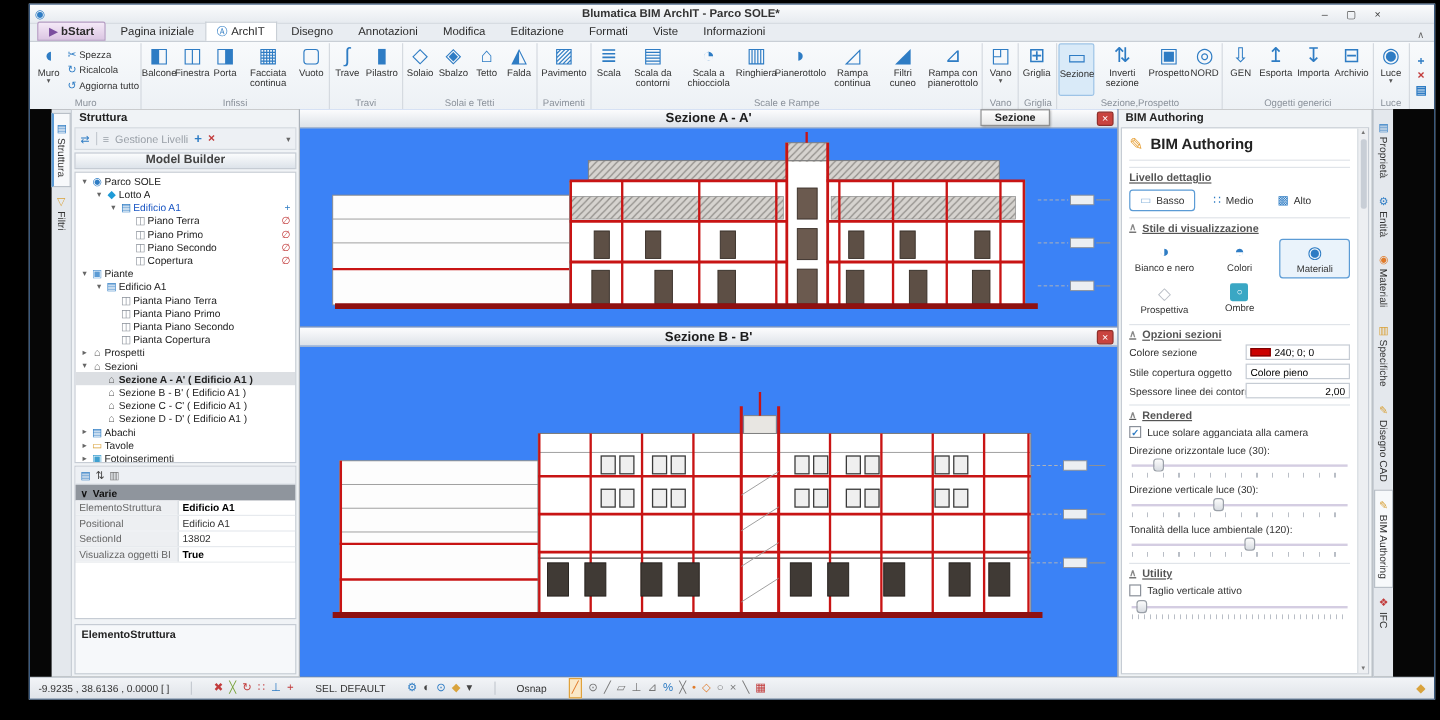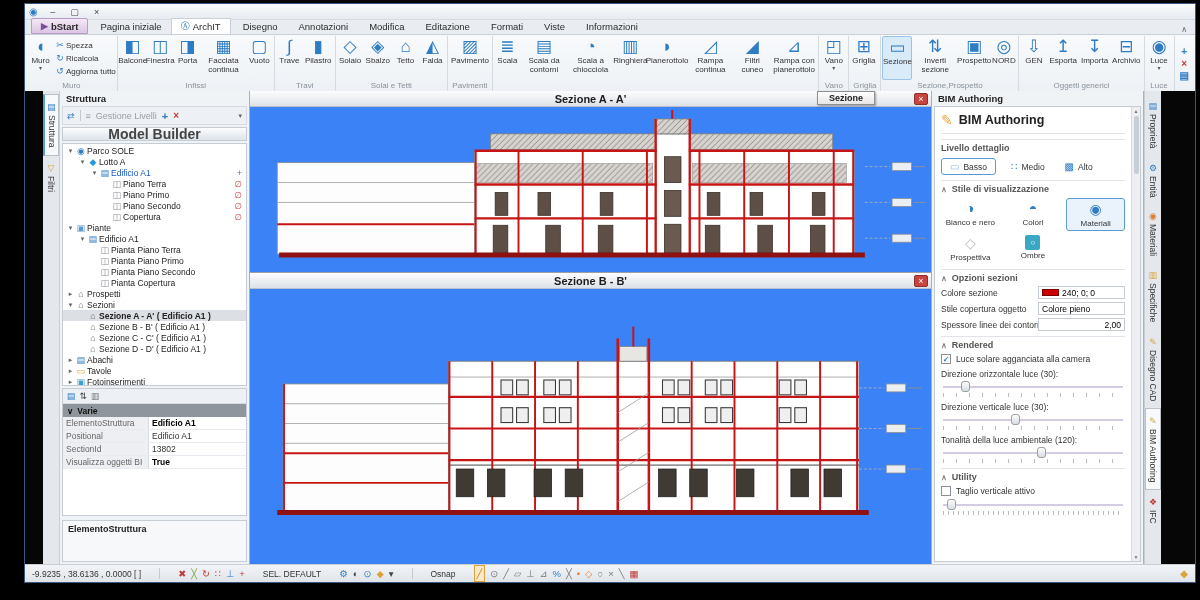--- a/index.html
+++ b/index.html
@@ -67,21 +67,21 @@
     display:flex; flex-direction:column; min-height:0; }
   .lp-title { flex:0 0 15px; font-weight:bold; font-size:9.5px; padding:2px 6px; color:#222; }
   .lp-toolbar { flex:0 0 19px; display:flex; align-items:center; gap:5px; margin:0 2px;
     border:1px solid #d5dae0; background:#edf0f4; padding:0 4px; font-size:9px; }
   .tsep { width:1px; height:11px; background:#c5cad1; }
   .gl-label { color:#9aa0a8; }
   .tb-plus { font-weight:bold; font-size:11px; }
   .tb-x { font-weight:bold; font-size:10px; }
   .tb-drop { margin-left:auto; font-size:7px; color:#666; }
   .mb-header { flex:0 0 14px; margin:2px; background:linear-gradient(#fbfcfd,#dde3ea);
-    border:1px solid #c6ccd4; text-align:center; font-weight:bold; font-size:14px; color:#444; line-height:12px; }
+    border:1px solid #c6ccd4; text-align:center; font-weight:bold; font-size:10px; color:#444; line-height:12px; }
   .tree { flex:1; margin:0 2px; background:#fff; border:1px solid #c6ccd4; overflow:hidden; padding-top:1px; }
   .trow { height:11px; display:flex; align-items:center; font-size:8.5px; color:#222;
     position:relative; white-space:nowrap; }
   .trow .arrow { width:9px; text-align:center; color:#666; font-size:7px; }
   .tico { width:12px; text-align:center; font-size:9px; }
   .tlabel { overflow:hidden; }
   .tright { position:absolute; right:4px; font-size:8.5px; }
   .ind0 { padding-left:3px; } .ind1 { padding-left:15px; } .ind2 { padding-left:27px; } .ind3 { padding-left:39px; }
   .trow.bluetxt .tlabel { color:#1a56c4; }
   .trow.sel { background:#dcdfe3; font-weight:bold; }
@@ -126,21 +126,21 @@
   .rp-card { flex:1; margin:0 2px 2px; background:#fff; border:1px solid #c6ccd4; display:flex; min-height:0; }
   .rp-content { flex:1; padding:3px 6px; overflow:hidden; }
   .rp-scroll { flex:0 0 9px; background:#edeff2; border-left:1px solid #d8dce1; display:flex;
     flex-direction:column; align-items:center; font-size:5px; color:#777; padding:1px 0; }
   .rp-thumb { width:5px; height:58px; background:#c8ced6; border-radius:2px; margin:2px 0; }
   .rp-head { display:flex; align-items:center; gap:6px; border-bottom:1px solid #e0e4e9; padding:2px 0 5px; }
   .rp-head .hg { font-size:14px; color:#e8a33d; }
   .rp-head .ht { font-weight:bold; font-size:12.5px; color:#222; }
   .sect { border-top:1px solid #e0e4e9; margin-top:5px; padding-top:3px; }
   .sect:first-of-type { border-top:none; }
-  .sect-h { font-size:9px; color:#555; font-weight:bold; display:flex; gap:5px; align-items:center; }
+  .sect-h { font-size:9px; color:#555; font-weight:bold; display:flex; gap:5px; align-items:flex-start;text-decoration:underline; }
   .sect-h .ca { color:#888; font-size:8px; }
   .lvl-row { display:flex; gap:10px; margin:5px 0 3px; align-items:center; }
   .opt { display:flex; align-items:center; gap:4px; font-size:8.5px; color:#333; padding:2px 5px; }
   .opt .g { color:#2e7cc4; font-size:10px; }
   .opt.sel-outline { border:1px solid #5b9bd5; border-radius:3px; background:#fff; padding:2px 8px; }
   .opt.sel-outline .g { color:#8fb8dd; }
   .stile-grid { display:grid; grid-template-columns:1fr 1fr 1fr; gap:2px 4px; margin:4px 0 2px; }
   .vopt { display:flex; flex-direction:column; align-items:center; font-size:8px; color:#333; padding:2px; gap:1px; }
   .vopt .g { font-size:14px; color:#2e7cc4; height:17px; line-height:17px; }
   .vopt.sel-box { border:1px solid #5b9bd5; background:#eaf3fb; border-radius:3px; }
@@ -175,20 +175,21 @@
   .sb-right { margin-left:auto; font-size:10px; }
   .icongrp { display:flex; gap:5px; align-items:center; }
 </style>
 </head>
 <body>
 
 <div class="window">
 
   <div class="titlebar">
     <span class="appicon">◉</span>
+    <span class="wtitle">Blumatica BIM ArchIT - Parco SOLE*</span>
     <span class="wctrls">
 
     <span class="wbtn">–</span>
         <span class="wbtn">▢</span>
         <span class="wbtn">×</span>
       </span>
   </div>
 
   <div class="tabrow">
     <span style="display:flex">
@@ -418,20 +419,21 @@
             <span class="rlab">Filtri cuneo</span>
             <span class="rdrop"></span>
           </div>
 
           <div class="rbtn">
             <span class="ric">⊿</span>
             <span class="rlab">Rampa con pianerottolo</span>
             <span class="rdrop"></span>
           </div>
         </div>
+      <div class="rglabel">Scale e Rampe</div>
     </div>
 
     <div class="rgroup">
       <div class="rbtns">
 
           <div class="rbtn">
             <span class="ric">◰</span>
             <span class="rlab">Vano</span>
             <span class="rdrop">▾</span>
           </div>

